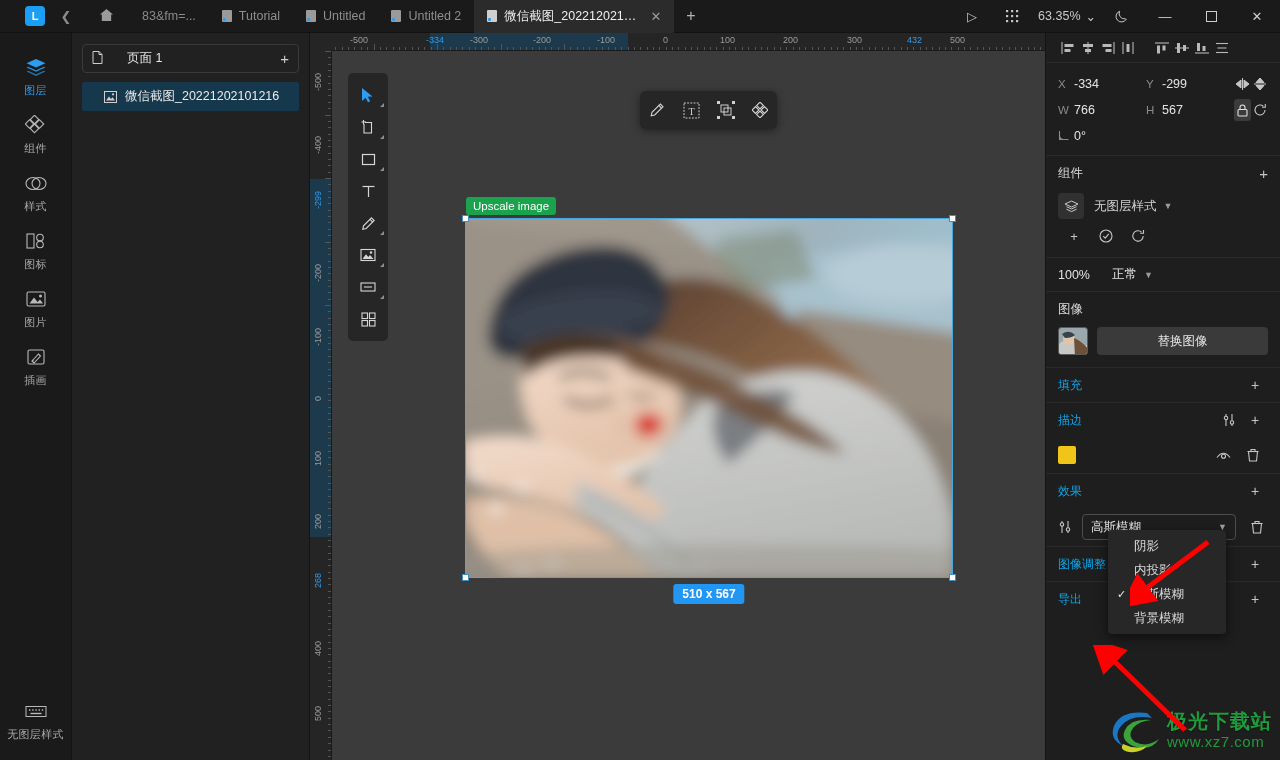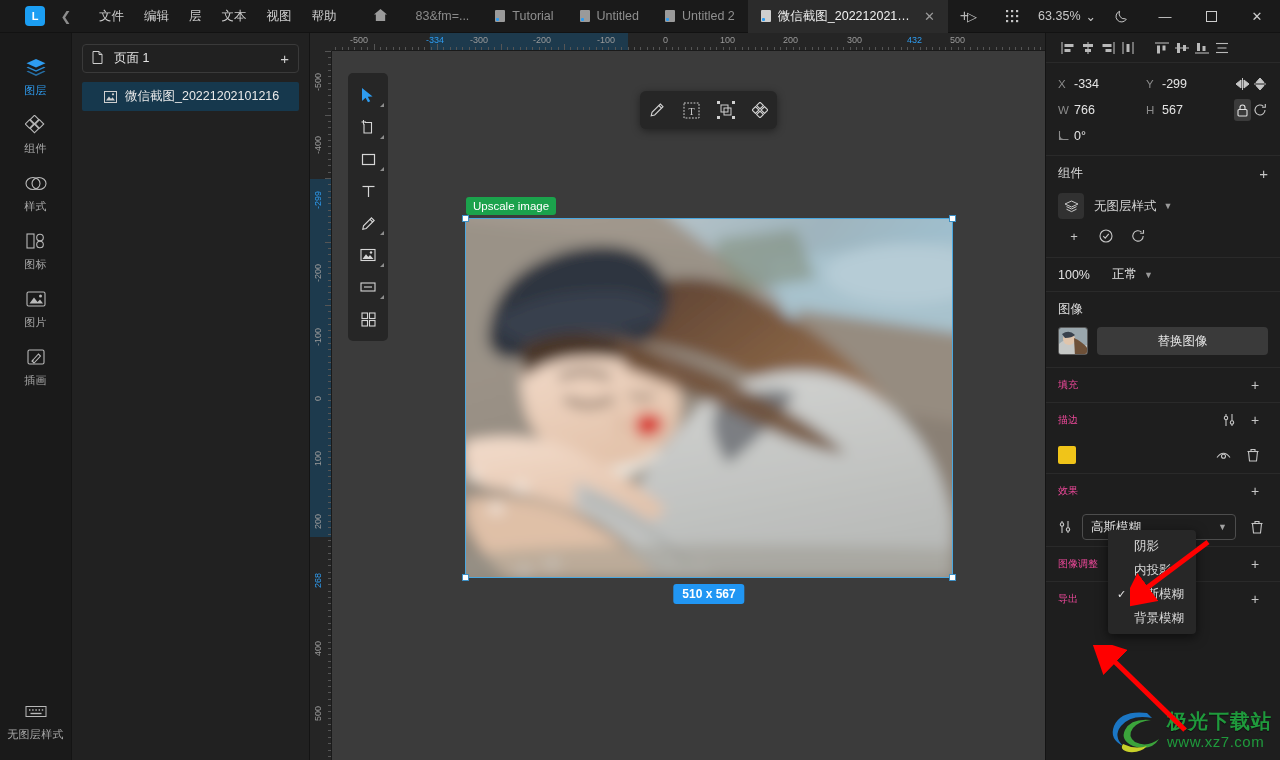--- a/index.html
+++ b/index.html
@@ -76,21 +76,21 @@
   .rail-spacer { flex:1; }
   .rail-bottom { padding-bottom:18px; }
 
   
   .layers {
     position:absolute; top:33px; left:72px; width:238px; height:727px;
     background:#212121; border-right:1px solid #141414; padding:11px 10px 0;
   }
   .page-row {
     height:29px; border:1px solid #3a3a3a; border-radius:4px;
-    display:flex; align-items:center; padding:0 9px; gap:11px; background:#212121;
+    display:flex; align-items:center; padding:0 9px; gap:24px; background:#212121;
   }
   .page-row .pg-ico { color:#cfcfcf; font-size:12px; }
   .page-row .pg-name { font-size:12.5px; color:#e4e4e4; flex:1; }
   .page-row .pg-add { font-size:15px; color:#cfcfcf; }
 
   .search-row { display:flex; align-items:center; gap:8px; margin-top:10px; }
   .search-box {
     flex:1; height:26px; background:#2c2c2c; border-radius:4px;
     display:flex; align-items:center; padding:0 6px 0 9px; gap:8px;
   }
@@ -237,40 +237,40 @@
   .btn-ai {
     margin-top:9px; height:28px; background:#1b9ef3; border-radius:4px;
     display:flex; align-items:center; justify-content:center;
     font-size:12.5px; color:#fff; font-weight:bold;
   }
 
   .row-hdr {
     height:35px; display:flex; align-items:center; padding:0 12px;
     border-top:1px solid #2a2a2a; position:relative;
   }
-  .row-hdr .rt { font-size:10px; color:#ec4899; flex:1;}
+  .row-hdr .rt { font-size:12px; color:#0ea5e9; flex:1;}
   .row-hdr .ric { width:26px; display:flex; align-items:center; justify-content:center; color:#c6c6c6; font-size:14px;}
 
   .stroke-row { height:36px; display:flex; align-items:center; padding:0 12px; position:relative;}
   .swatch { width:18px; height:18px; border-radius:2px; flex:none; }
   .stroke-row .sric { width:30px; display:flex; align-items:center; justify-content:center; color:#c6c6c6; font-size:13px;}
 
   .effect-row { height:38px; display:flex; align-items:center; padding:0 10px; gap:8px; position:relative;}
   .eq-ico { color:#c6c6c6; font-size:13px; width:18px; display:flex; justify-content:center;}
   .select-box {
     flex:1; height:26px; border:1px solid #4d4d4d; border-radius:4px;
     display:flex; align-items:center; padding:0 8px; font-size:12.5px; color:#e4e4e4;
   }
   .select-box .sv { flex:1; }
   .select-box .cv { font-size:9px; color:#a2a2a2; }
   .trash { width:26px; display:flex; align-items:center; justify-content:center; color:#c6c6c6; font-size:13px;}
 
   
   .dropdown {
-    position:absolute; left:1108px; top:530px; width:88px;
+    position:absolute; left:1108px; top:530px; width:118px;
     background:#272727; border-radius:4px; padding:4px 0; z-index:30;
     box-shadow:0 3px 12px rgba(0,0,0,.6);
   }
   .dd-item {
     height:24px; display:flex; align-items:center; font-size:12.5px;
     color:#d8d8d8; padding-left:26px; position:relative;
   }
   .dd-item .chk { position:absolute; left:9px; font-size:11px; color:#e8e8e8;}
 
   
@@ -290,28 +290,20 @@
 <body>
 
 <div class="app">
 
   <div class="titlebar">
     <div class="logo">
       <span>L</span>
     </div>
     <div class="back-chevron">❮</div>
 
-    <div class="menu">
-      <div class="menu-item">文件</div>
-      <div class="menu-item">编辑</div>
-      <div class="menu-item">层</div>
-      <div class="menu-item">文本</div>
-      <div class="menu-item">视图</div>
-      <div class="menu-item">帮助</div>
-    </div>
 
     <div class="home-ico">
       <svg width="15" height="14" viewBox="0 0 16 15">
           <path d="M8 1 L15 7 L13 7 L13 14 L3 14 L3 7 L1 7 Z" fill="#9b9b9b"></path>
         </svg>
     </div>
 
     <div class="tabs">
       <div class="tab truncated" style="padding-left:12px">
         <span class="tab-label">83&amp;fm=...</span>

